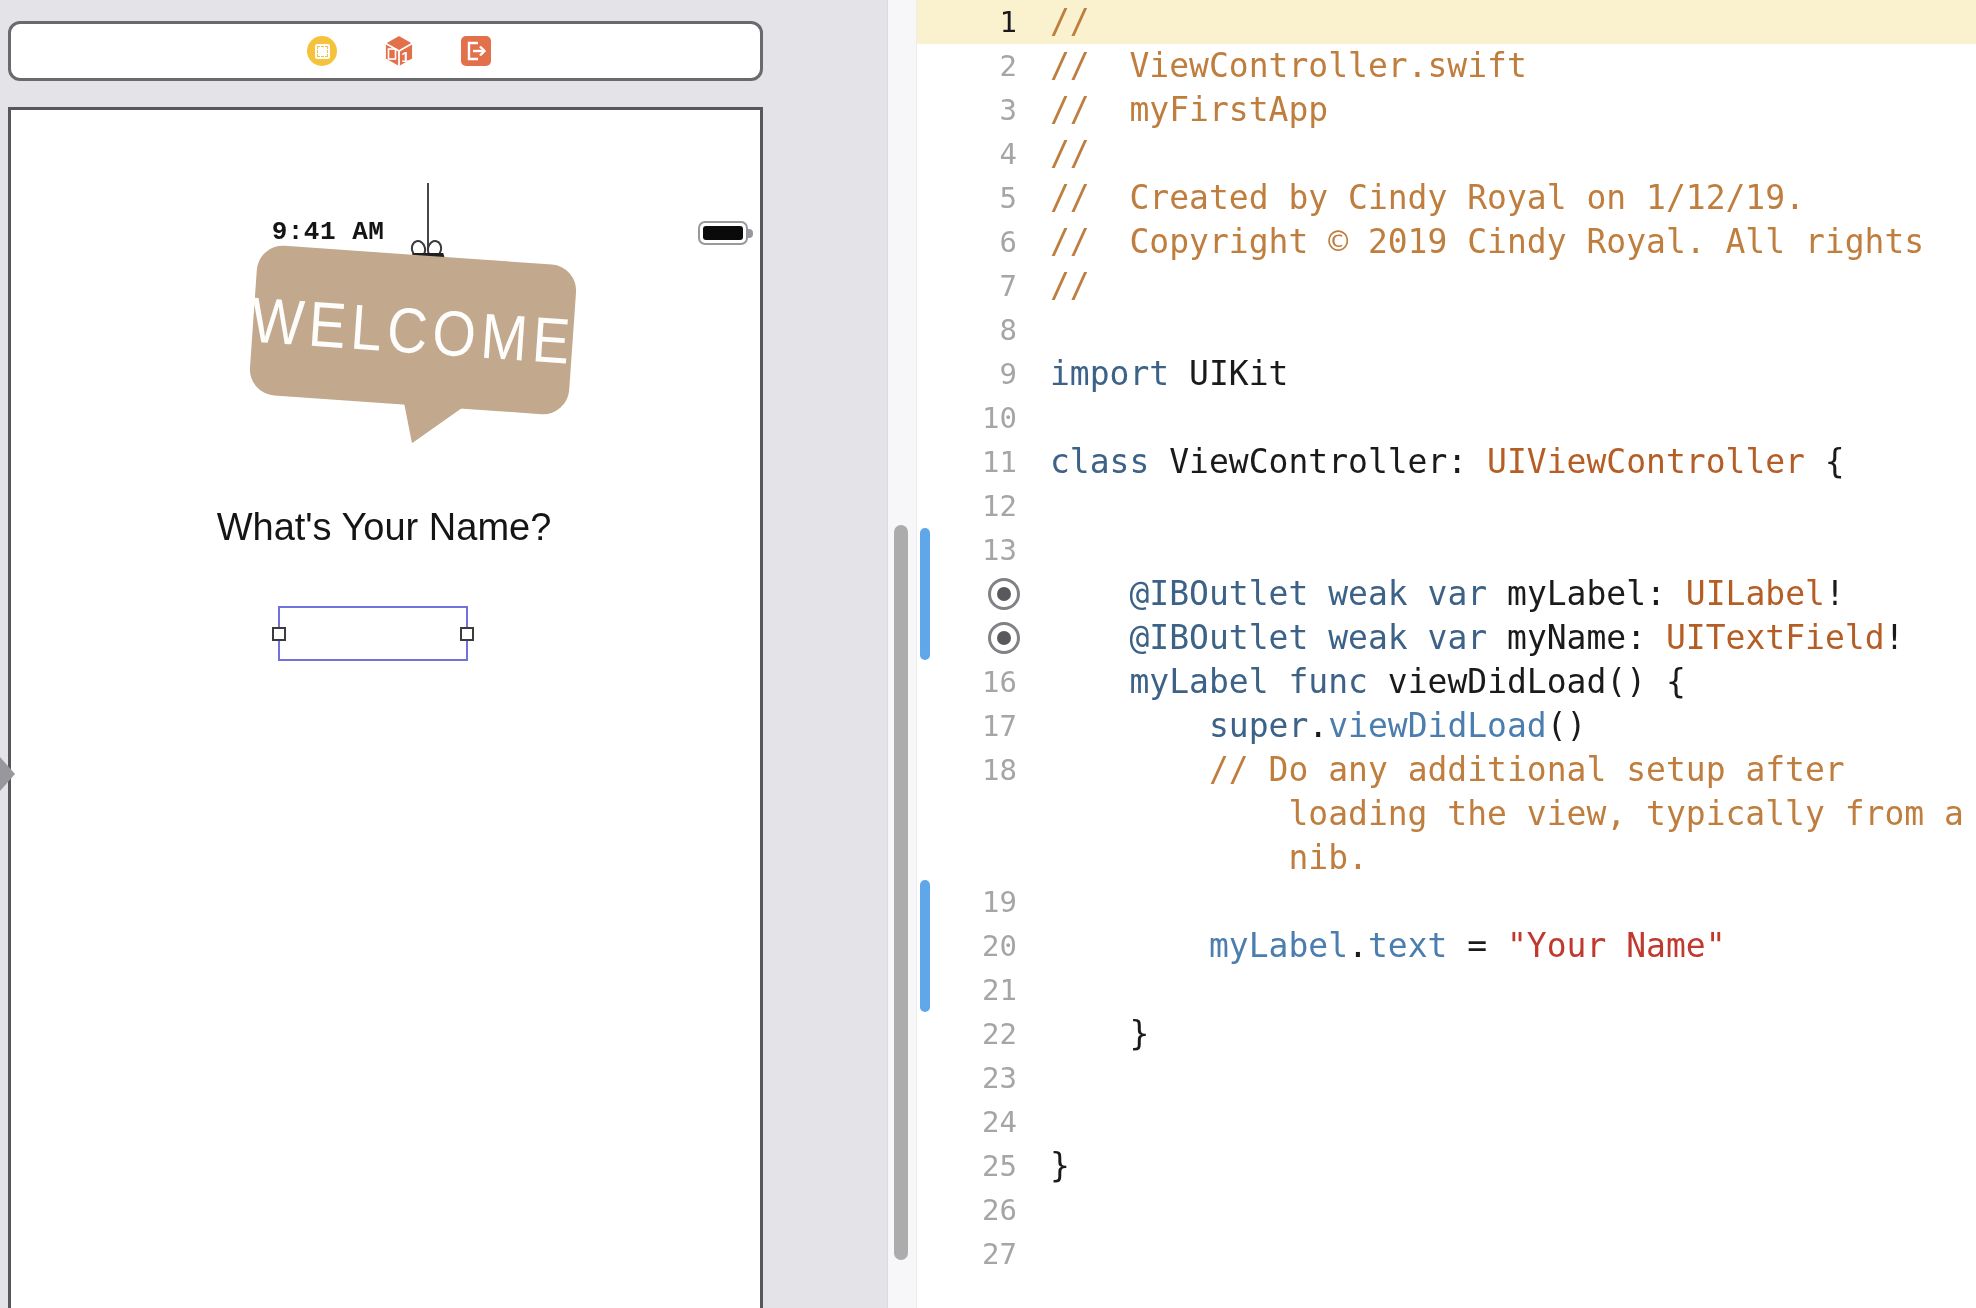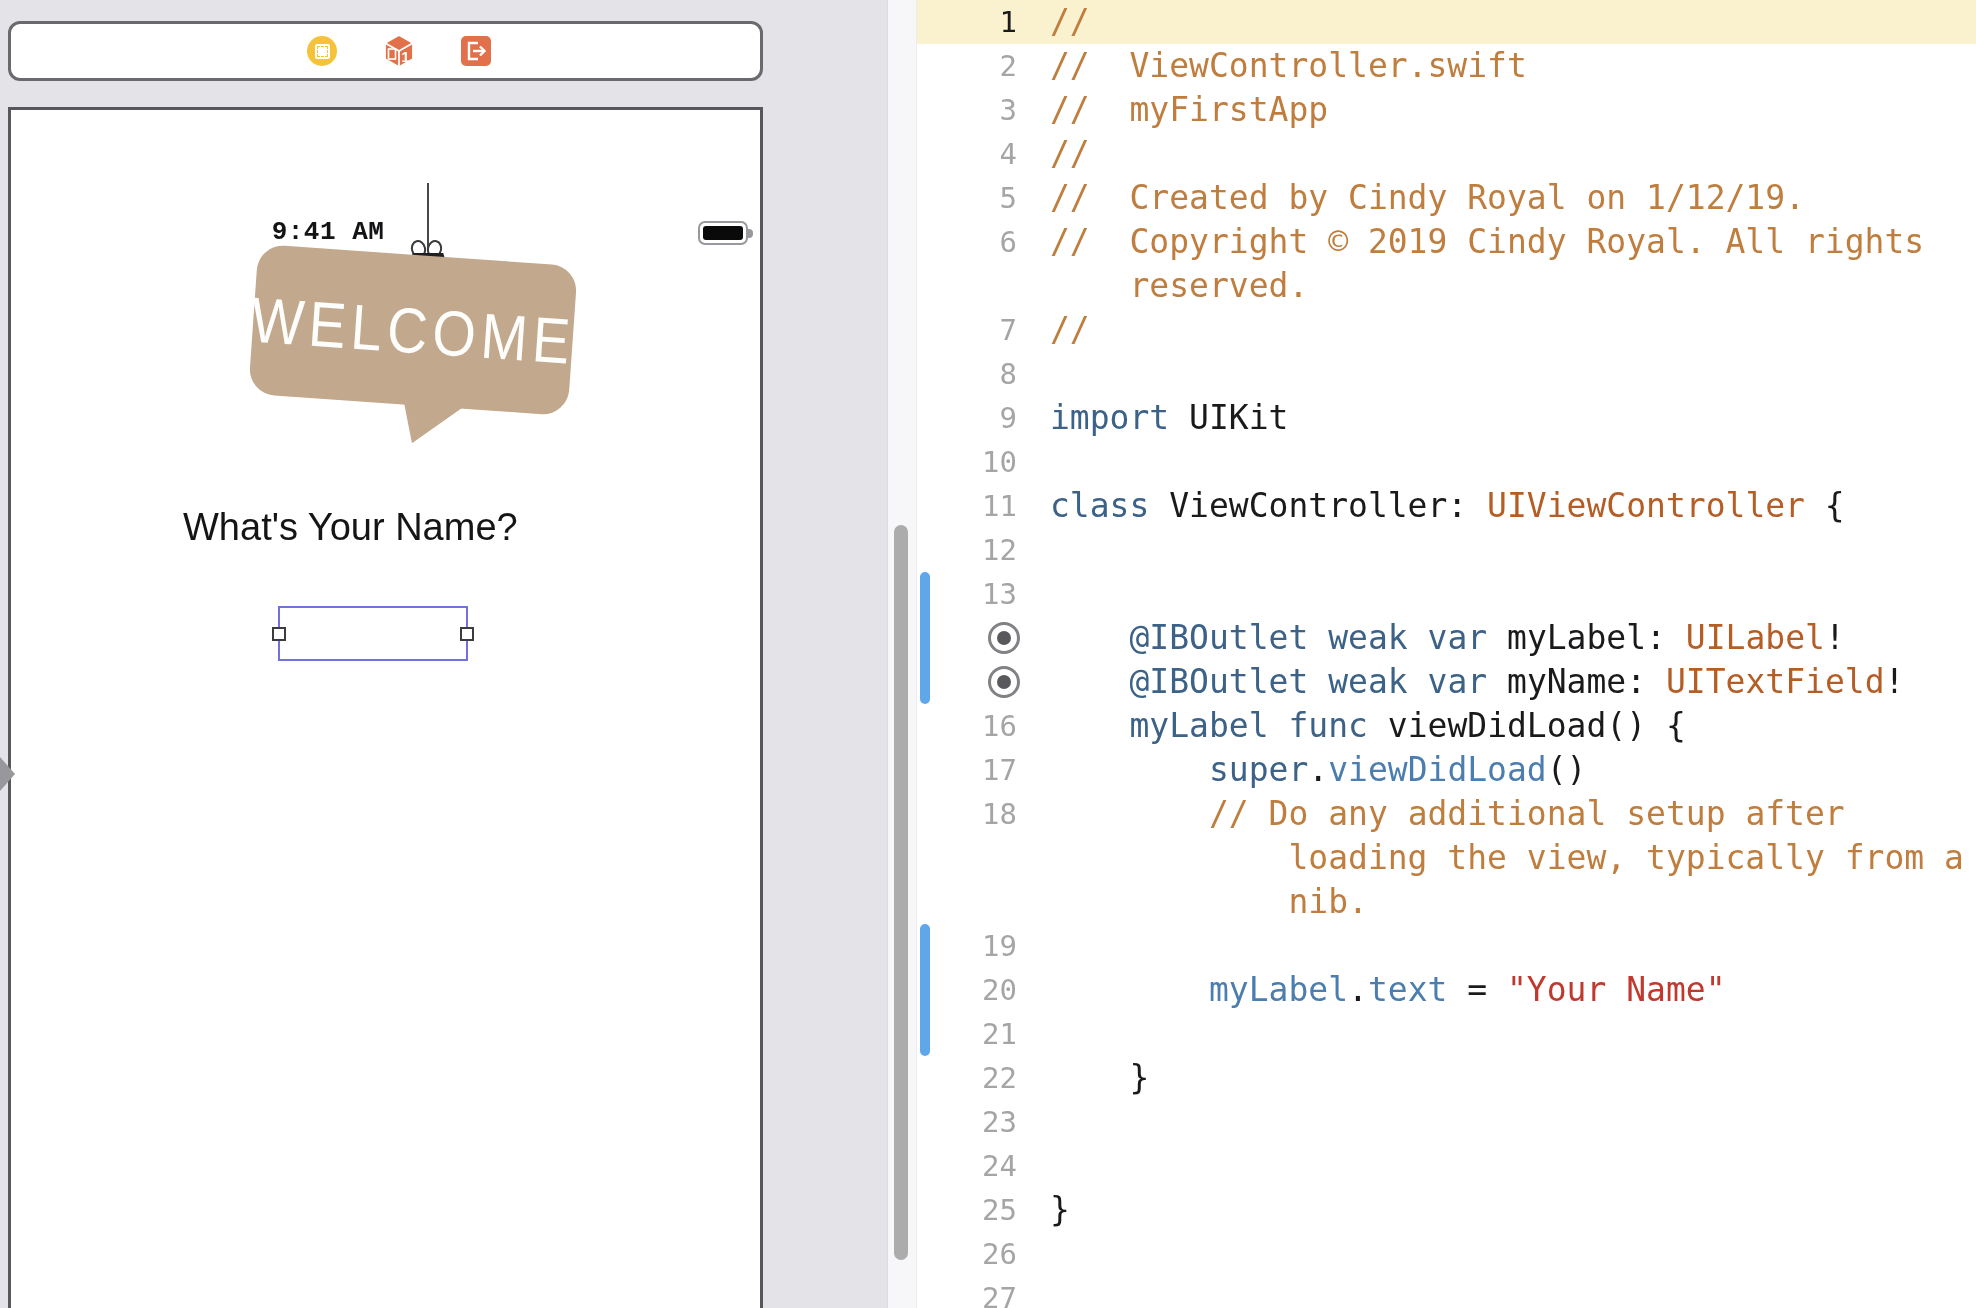--- a/index.html
+++ b/index.html
@@ -43,21 +43,21 @@
   .clip-body{position:absolute;left:397px;top:143px;width:40px;height:16px;background:#1f1f22;
     -webkit-clip-path:polygon(12% 0,88% 0,100% 100%,0 100%);clip-path:polygon(12% 0,88% 0,100% 100%,0 100%);}
 
   .bubble{position:absolute;left:242px;top:145px;width:320px;height:150px;background:var(--bubble);
     border-radius:26px;transform:rotate(4deg);}
   .bubble .tail{position:absolute;left:155px;top:144px;width:66px;height:44px;background:var(--bubble);
     -webkit-clip-path:polygon(0 0,100% 0,18% 100%);clip-path:polygon(0 0,100% 0,18% 100%);}
   .bubble .word{position:absolute;inset:0;display:flex;align-items:center;justify-content:center;
     color:#fdfdfc;font-size:56px;letter-spacing:5px;transform:scaleY(1.14);font-weight:400;}
 
-  .question{position:absolute;left:172px;top:396px;width:402px;text-align:left;
+  .question{position:absolute;left:172px;top:396px;width:402px;text-align:center;
     font-size:38px;color:#151515;}
   .tf{position:absolute;left:267px;top:496px;width:190px;height:55px;background:transparent;
     border:2px solid var(--field-border);}
   .handle{position:absolute;width:14px;height:14px;background:#fff;border:2px solid #3c3c3c;}
   .handle.hl-left{left:-8px;top:50%;transform:translateY(-50%);}
   .handle.hl-right{right:-8px;top:50%;transform:translateY(-50%);}
 
   .edge-arrow{position:absolute;left:0;top:757px;width:15px;height:34px;background:#98989c;
     -webkit-clip-path:polygon(0 0,100% 50%,0 100%);clip-path:polygon(0 0,100% 50%,0 100%);}
 
@@ -165,24 +165,20 @@
         </div>
         <div class="row">
           <div class="ln">5</div>
           <div class="code"><span class="c">//  Created by Cindy Royal on 1/12/19.</span></div>
         </div>
         <div class="row">
           <div class="ln">6</div>
           <div class="code"><span class="c">//  Copyright © 2019 Cindy Royal. All rights</span></div>
         </div>
         <div class="row">
-          <div class="ln"></div>
-          <div class="code"><span class="c">    reserved.</span></div>
-        </div>
-        <div class="row">
           <div class="ln">7</div>
           <div class="code"><span class="c">//</span></div>
         </div>
         <div class="row">
           <div class="ln">8</div>
           <div class="code"></div>
         </div>
         <div class="row">
           <div class="ln">9</div>
           <div class="code"><span class="k">import</span><span class="p"> UIKit</span></div>

